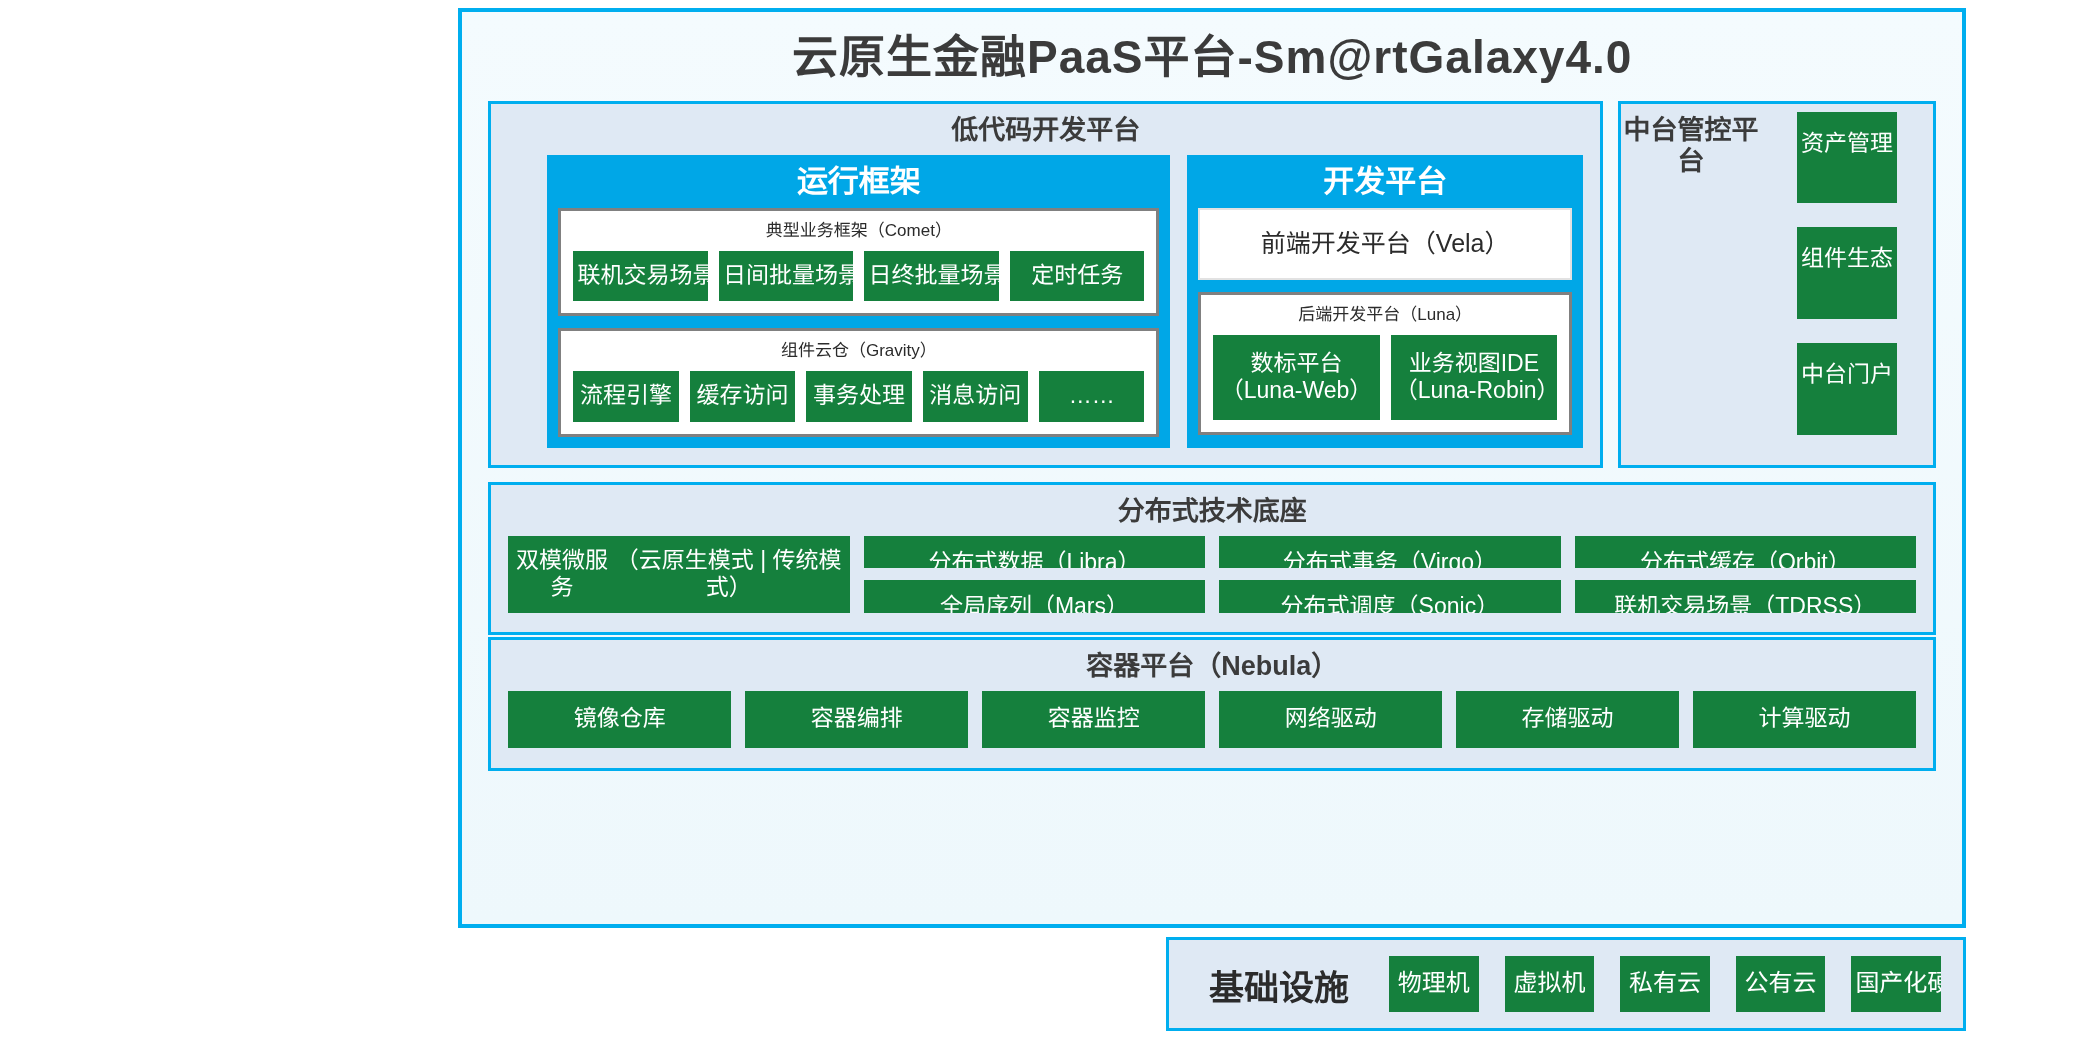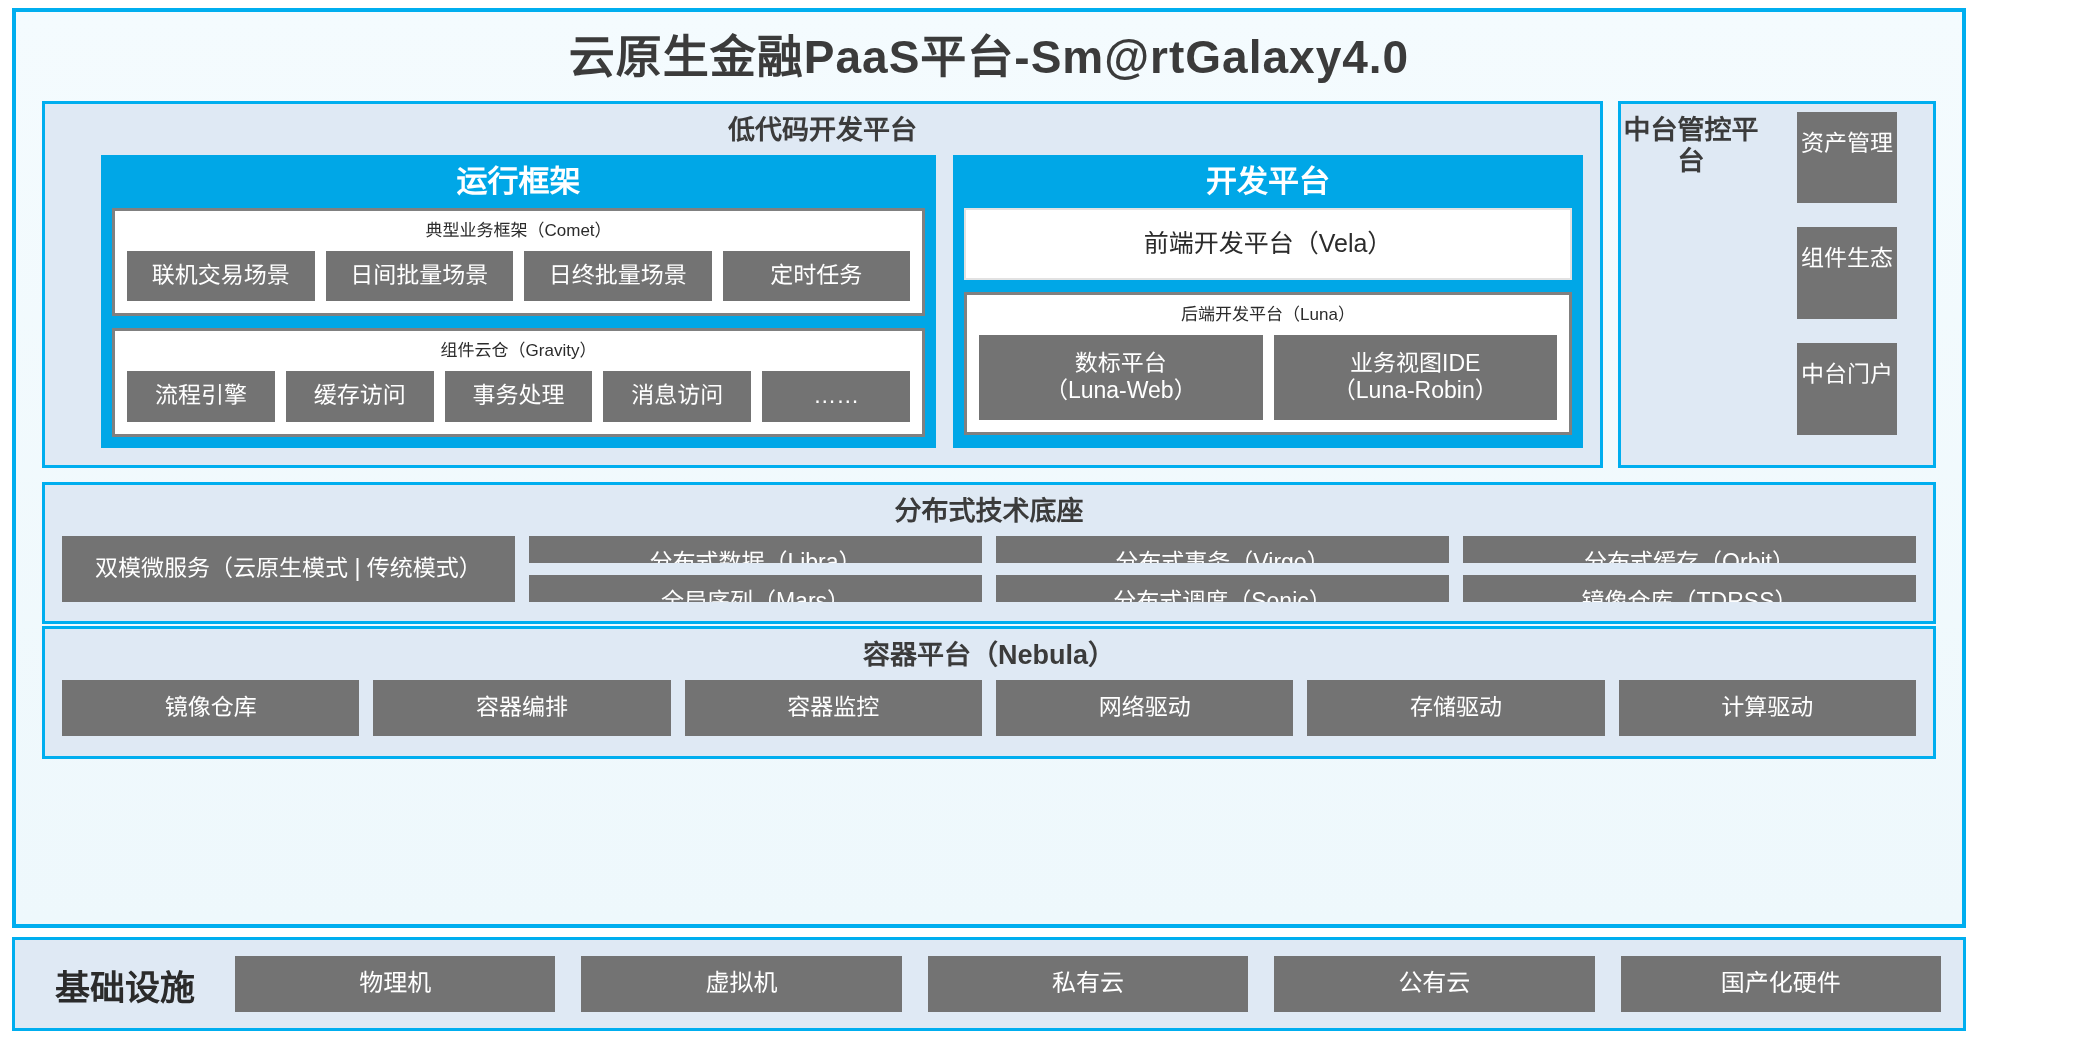--- a/index.html
+++ b/index.html
@@ -17,20 +17,21 @@
   }
 
   .page {
     width: 1978px;
     height: 1041px;
     box-sizing: border-box;
     padding: 8px 12px 10px 12px;
     display: flex;
     flex-direction: column;
     gap: 9px;
+    align-items: flex-end;
   }
 
   
   .outer-card {
     flex: 1 1 auto;
     box-sizing: border-box;
     border: 4px solid #00AEEF;
     background: linear-gradient(180deg, #f4fbfe 0%, #eef8fc 100%);
     display: flex;
     flex-direction: column;
@@ -122,21 +123,21 @@
   }
 
   
   .chip-row {
     display: flex;
     gap: 11px;
   }
   .chip {
     flex: 1 1 0;
     box-sizing: border-box;
-    background: #737373;
+    background: #15803d;
     color: #ffffff;
     font-size: 23px;
     text-align: center;
     padding: 11px 4px 12px 4px;
     line-height: 1.2;
     white-space: nowrap;
     overflow: hidden;
   }
   .chip.tall {
     padding: 15px 4px 16px 4px;
@@ -336,21 +337,21 @@
         <div class="dist-col">
           <div class="chip">分布式数据（Libra）</div>
           <div class="chip">全局序列（Mars）</div>
         </div>
         <div class="dist-col">
           <div class="chip">分布式事务（Virgo）</div>
           <div class="chip">分布式调度（Sonic）</div>
         </div>
         <div class="dist-col">
           <div class="chip">分布式缓存（Orbit）</div>
-          <div class="chip">镜像仓库（TDRSS）</div>
+          <div class="chip">联机交易场景（TDRSS）</div>
         </div>
       </div>
     </div>
 
     <div class="panel">
       <div class="panel-title">容器平台（Nebula）</div>
       <div class="container-body">
         <div class="chip">镜像仓库</div>
         <div class="chip">容器编排</div>
         <div class="chip">容器监控</div>

